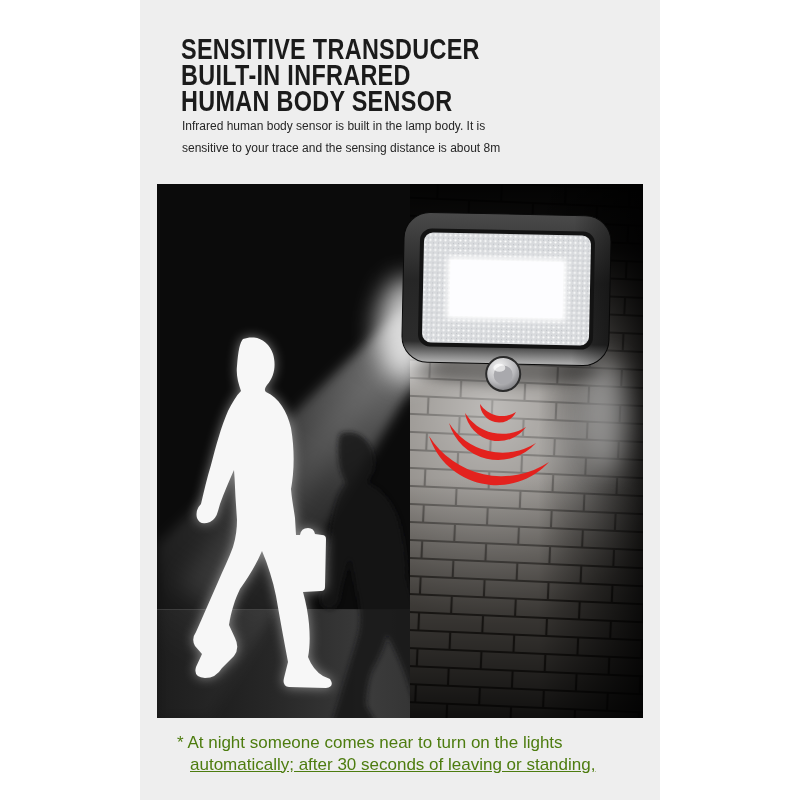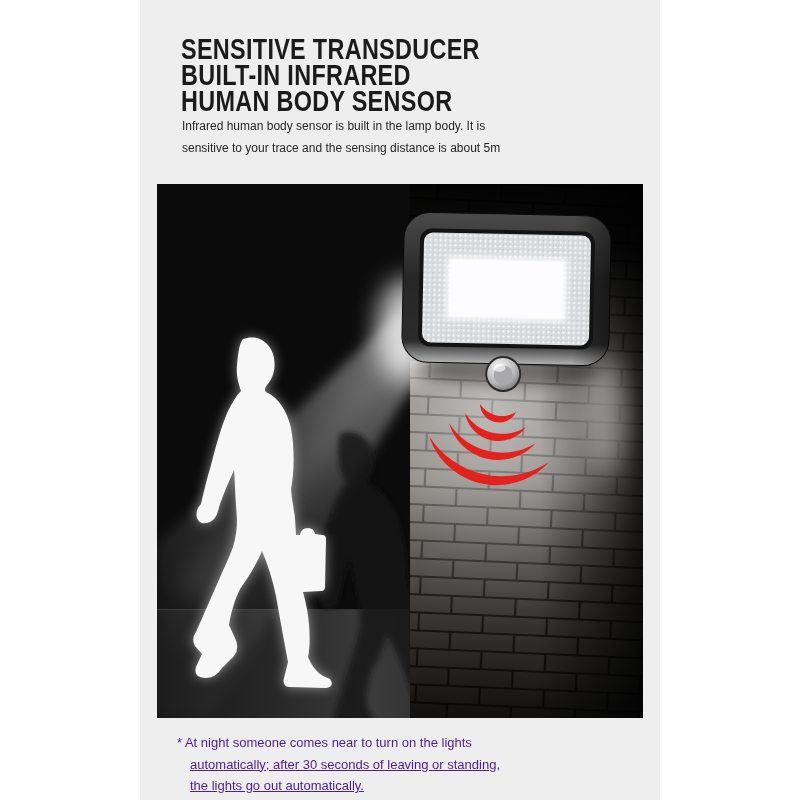--- a/index.html
+++ b/index.html
@@ -11,41 +11,41 @@
     --body-color:#262626;
   }
   *{margin:0;padding:0;box-sizing:border-box;}
   html,body{width:800px;height:800px;}
   body{background:var(--page-bg);font-family:"Liberation Sans","DejaVu Sans",sans-serif;position:relative;overflow:hidden;}
   .column{position:absolute;left:140px;top:0;width:520px;height:800px;background:var(--column-bg);}
   .title{position:absolute;left:181px;top:36px;color:var(--title-color);font-weight:bold;
          font-size:30px;line-height:26px;letter-spacing:.4px;white-space:nowrap;
          transform:scaleX(.78);transform-origin:0 0;}
   .desc{position:absolute;left:182px;top:115px;color:var(--body-color);font-size:12px;line-height:22px;white-space:nowrap;}
-  .note{position:absolute;left:177px;top:732px;color:#4c1d95;font-size:13px;line-height:21.5px;white-space:nowrap;}
+  .note{position:absolute;left:177px;top:732px;color:#4d7c0f;font-size:17px;line-height:21.5px;white-space:nowrap;}
   .note .indent{padding-left:13px;text-decoration:underline;}
   .panel{position:absolute;left:157px;top:184px;width:486px;height:534px;background:#0b0b0b;}
   .panel svg{display:block;width:486px;height:534px;}
   .wave{fill:var(--accent-red);}
   .person{fill:var(--silhouette-color);}
 </style>
 </head>
 <body>
 
 <div class="column"></div>
 
 <div class="title">
   <div>SENSITIVE TRANSDUCER</div>
   <div>BUILT-IN INFRARED</div>
   <div>HUMAN BODY SENSOR</div>
 </div>
 
 <div class="desc">
   <div>Infrared human body sensor is built in the lamp body. It is</div>
-  <div>sensitive to your trace and the sensing distance is about 5m</div>
+  <div>sensitive to your trace and the sensing distance is about 8m</div>
 </div>
 
 <div class="panel">
 <svg viewBox="0 0 486 534">
   <defs>
     <clipPath id="clipL">
           <rect x="0" y="0" width="253" height="534"></rect>
         </clipPath>
     <clipPath id="clipR">
           <rect x="253" y="0" width="233" height="534"></rect>
@@ -176,14 +176,13 @@
       <circle cx="348" cy="191" r="9.5" fill="#a9a9ad"></circle>
       <ellipse cx="344" cy="184" rx="6" ry="4" fill="#ffffff" opacity="0.65"></ellipse>
     </g>
   </g>
 </svg>
 </div>
 
 <div class="note">
   <div>* At night someone comes near to turn on the lights</div>
   <div class="indent">automatically; after 30 seconds of leaving or standing,</div>
-  <div class="indent">the lights  go out automatically.</div>
 </div>
 
 </body></html>

